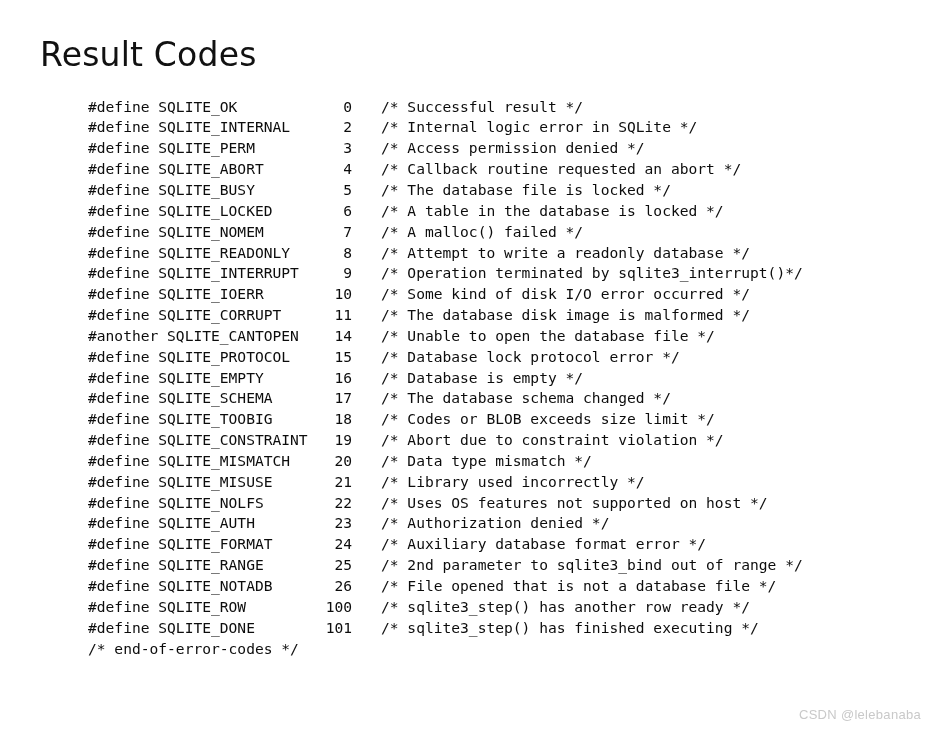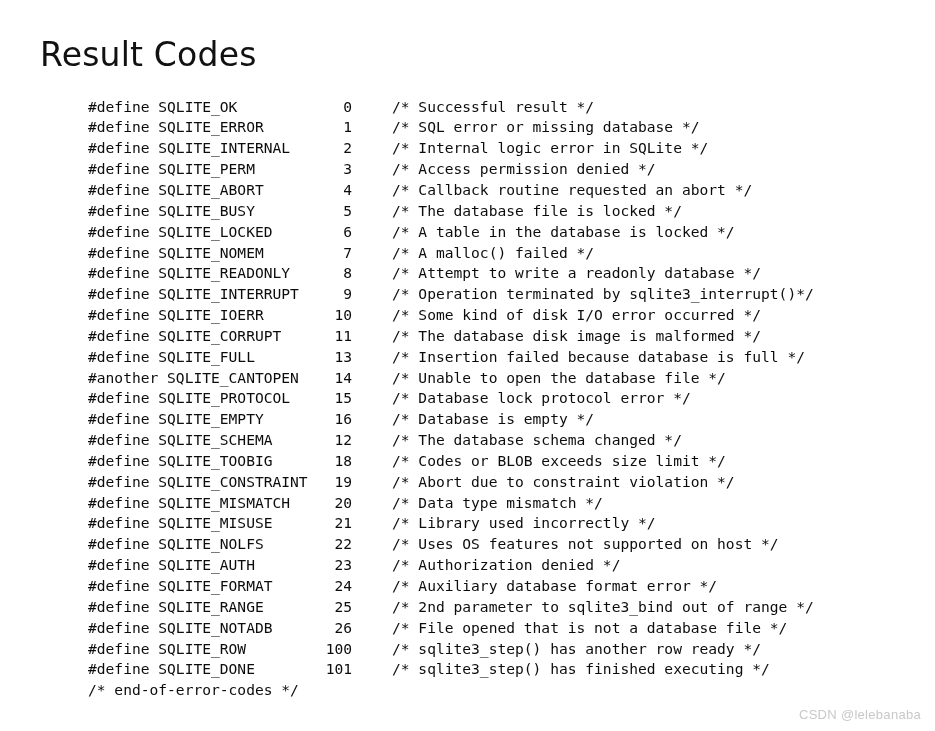--- a/index.html
+++ b/index.html
@@ -46,21 +46,21 @@
     display: inline-block;
     width: 200px;
   }
   .col-value {
     display: inline-block;
     width: 64px;
     text-align: right;
   }
   .col-comment {
     display: inline-block;
-    padding-left: 40px;
+    padding-left: 29px;
   }
   .plain-comment {
     display: inline-block;
   }
   #watermark {
     position: absolute;
     right: 14px;
     bottom: 9px;
     font-family: "Liberation Sans", sans-serif;
     font-size: 13px;
@@ -69,36 +69,34 @@
     letter-spacing: 0.3px;
   }
 </style>
 </head>
 <body>
 
 <h1 id="page-title">Result Codes</h1>
 
 <pre id="code-block">
     <span class="code-line"><span class="col-define">#define SQLITE_OK</span><span class="col-value">0</span><span class="col-comment">/* Successful result */</span></span>
-    <span class="code-line"><span class="col-define">#define SQLITE_ERROR</span><span class="col-value">1</span><span class="col-comment">/* SQL error or missing database */</span></span>
     <span class="code-line"><span class="col-define">#define SQLITE_INTERNAL</span><span class="col-value">2</span><span class="col-comment">/* Internal logic error in SQLite */</span></span>
     <span class="code-line"><span class="col-define">#define SQLITE_PERM</span><span class="col-value">3</span><span class="col-comment">/* Access permission denied */</span></span>
     <span class="code-line"><span class="col-define">#define SQLITE_ABORT</span><span class="col-value">4</span><span class="col-comment">/* Callback routine requested an abort */</span></span>
     <span class="code-line"><span class="col-define">#define SQLITE_BUSY</span><span class="col-value">5</span><span class="col-comment">/* The database file is locked */</span></span>
     <span class="code-line"><span class="col-define">#define SQLITE_LOCKED</span><span class="col-value">6</span><span class="col-comment">/* A table in the database is locked */</span></span>
     <span class="code-line"><span class="col-define">#define SQLITE_NOMEM</span><span class="col-value">7</span><span class="col-comment">/* A malloc() failed */</span></span>
     <span class="code-line"><span class="col-define">#define SQLITE_READONLY</span><span class="col-value">8</span><span class="col-comment">/* Attempt to write a readonly database */</span></span>
     <span class="code-line"><span class="col-define">#define SQLITE_INTERRUPT</span><span class="col-value">9</span><span class="col-comment">/* Operation terminated by sqlite3_interrupt()*/</span></span>
     <span class="code-line"><span class="col-define">#define SQLITE_IOERR</span><span class="col-value">10</span><span class="col-comment">/* Some kind of disk I/O error occurred */</span></span>
     <span class="code-line"><span class="col-define">#define SQLITE_CORRUPT</span><span class="col-value">11</span><span class="col-comment">/* The database disk image is malformed */</span></span>
-    <span class="code-line"><span class="col-define">#define SQLITE_FULL</span><span class="col-value">13</span><span class="col-comment">/* Insertion failed because database is full */</span></span>
     <span class="code-line"><span class="col-define">#another SQLITE_CANTOPEN</span><span class="col-value">14</span><span class="col-comment">/* Unable to open the database file */</span></span>
     <span class="code-line"><span class="col-define">#define SQLITE_PROTOCOL</span><span class="col-value">15</span><span class="col-comment">/* Database lock protocol error */</span></span>
     <span class="code-line"><span class="col-define">#define SQLITE_EMPTY</span><span class="col-value">16</span><span class="col-comment">/* Database is empty */</span></span>
-    <span class="code-line"><span class="col-define">#define SQLITE_SCHEMA</span><span class="col-value">12</span><span class="col-comment">/* The database schema changed */</span></span>
+    <span class="code-line"><span class="col-define">#define SQLITE_SCHEMA</span><span class="col-value">17</span><span class="col-comment">/* The database schema changed */</span></span>
     <span class="code-line"><span class="col-define">#define SQLITE_TOOBIG</span><span class="col-value">18</span><span class="col-comment">/* Codes or BLOB exceeds size limit */</span></span>
     <span class="code-line"><span class="col-define">#define SQLITE_CONSTRAINT</span><span class="col-value">19</span><span class="col-comment">/* Abort due to constraint violation */</span></span>
     <span class="code-line"><span class="col-define">#define SQLITE_MISMATCH</span><span class="col-value">20</span><span class="col-comment">/* Data type mismatch */</span></span>
     <span class="code-line"><span class="col-define">#define SQLITE_MISUSE</span><span class="col-value">21</span><span class="col-comment">/* Library used incorrectly */</span></span>
     <span class="code-line"><span class="col-define">#define SQLITE_NOLFS</span><span class="col-value">22</span><span class="col-comment">/* Uses OS features not supported on host */</span></span>
     <span class="code-line"><span class="col-define">#define SQLITE_AUTH</span><span class="col-value">23</span><span class="col-comment">/* Authorization denied */</span></span>
     <span class="code-line"><span class="col-define">#define SQLITE_FORMAT</span><span class="col-value">24</span><span class="col-comment">/* Auxiliary database format error */</span></span>
     <span class="code-line"><span class="col-define">#define SQLITE_RANGE</span><span class="col-value">25</span><span class="col-comment">/* 2nd parameter to sqlite3_bind out of range */</span></span>
     <span class="code-line"><span class="col-define">#define SQLITE_NOTADB</span><span class="col-value">26</span><span class="col-comment">/* File opened that is not a database file */</span></span>
     <span class="code-line"><span class="col-define">#define SQLITE_ROW</span><span class="col-value">100</span><span class="col-comment">/* sqlite3_step() has another row ready */</span></span>

